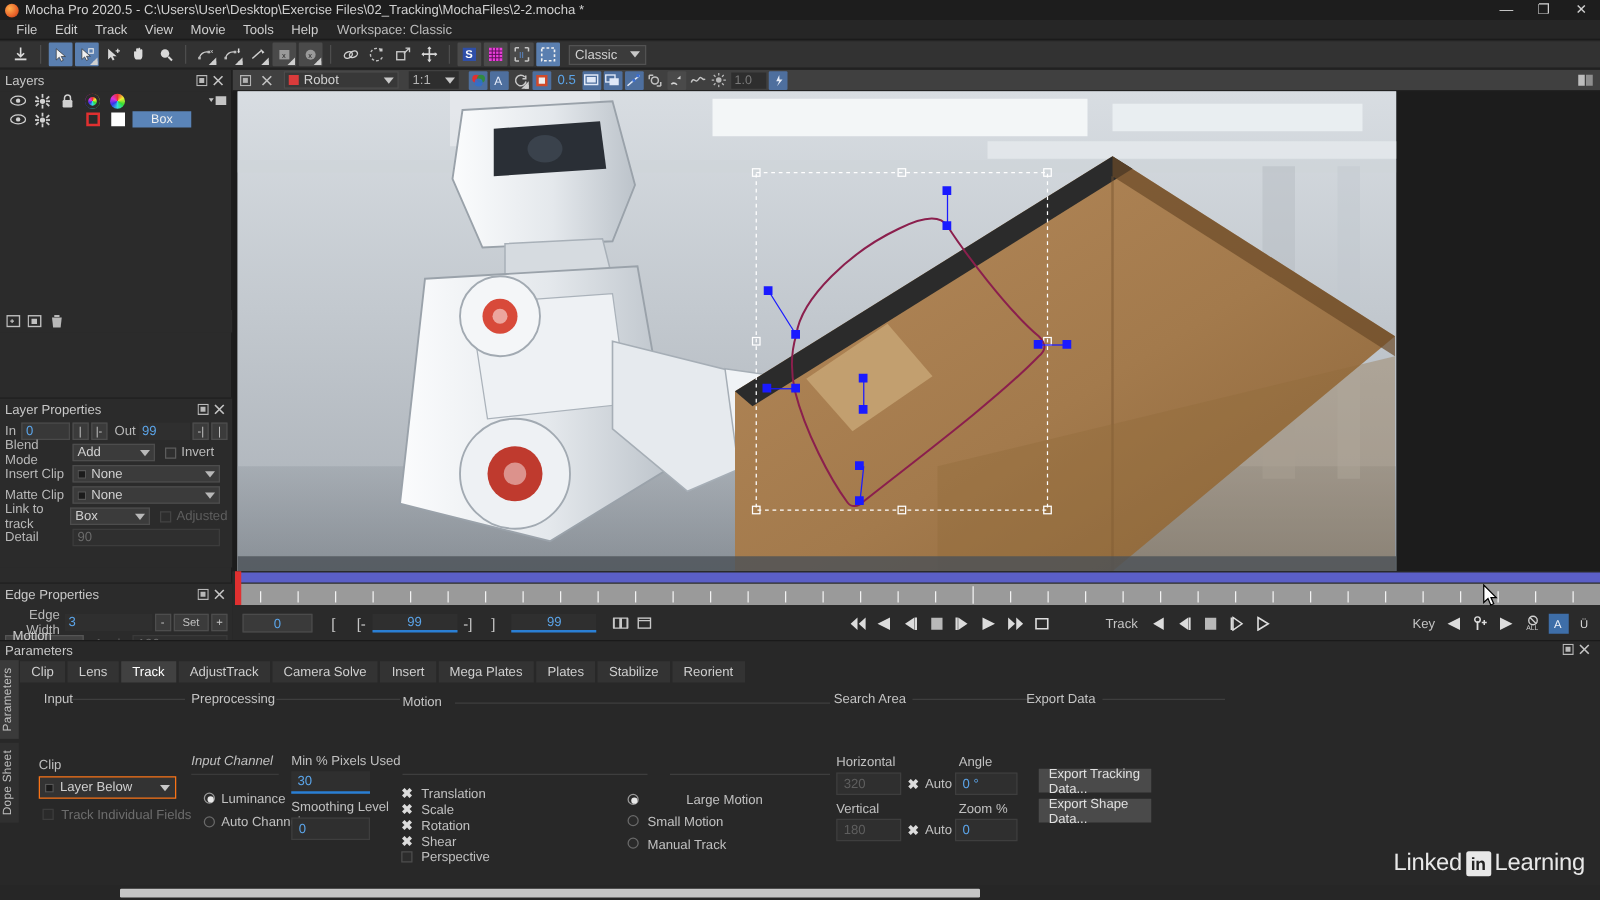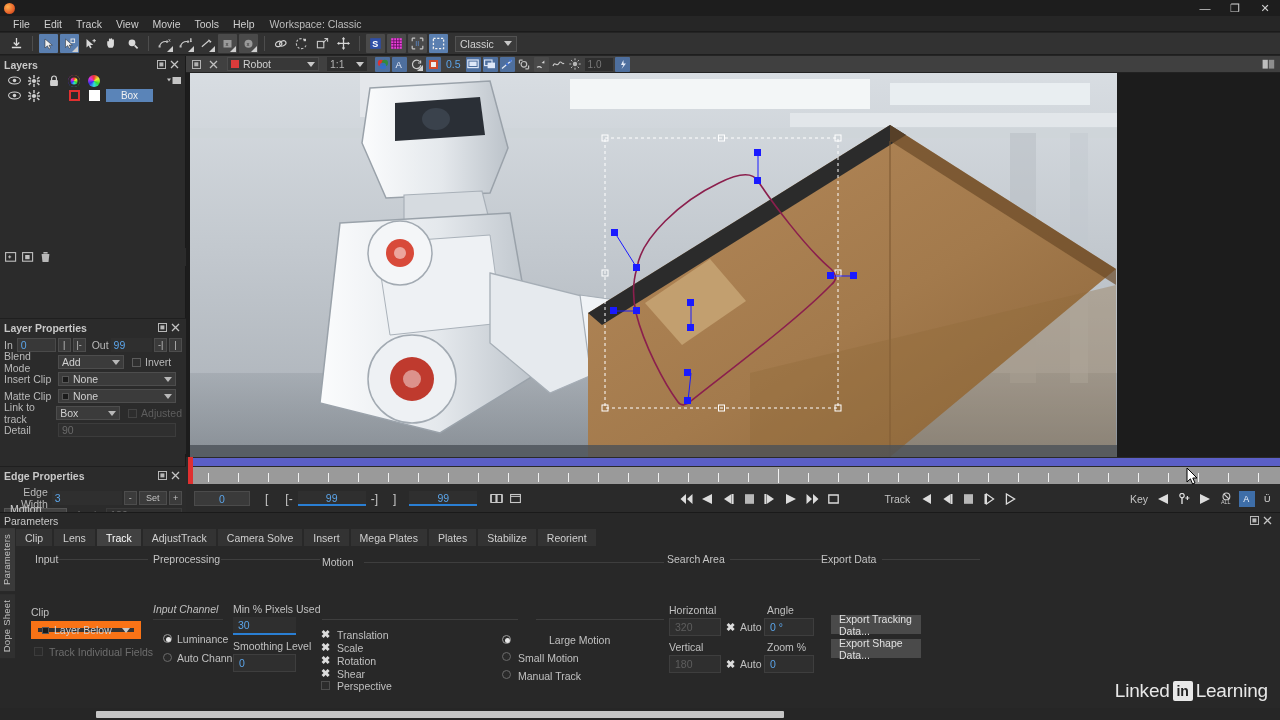--- a/index.html
+++ b/index.html
@@ -73,21 +73,21 @@
     margin-left: auto;
   }
 
   
   .leftpanel {
     position: absolute; top: 56px; left: 0; width: 186px; height: 455px;
     background: #2b2b2b; border-right: 1px solid #1a1a1a;
   }
   .panel-head {
     height: 17px; display: flex; align-items: center; padding: 0 4px;
-    font-size: 10.5px; color: #c8c8c8; background: #2b2b2b; font-weight: bold;
+    font-size: 10.5px; color: #c8c8c8; background: #2b2b2b;
   }
   .panel-head .ph-title { flex: 1; }
   .ph-btn { width: 13px; height: 13px; display:flex; align-items:center; justify-content:center; color:#c0c0c0; }
 
   .layers-hdr {
     height: 15px; display: flex; align-items: center; padding-left: 4px; gap: 0;
   }
   .lcell { width: 20px; display: flex; align-items: center; justify-content: center; height: 15px; }
   .layer-row {
     height: 15px; display: flex; align-items: center; padding-left: 4px;
@@ -285,21 +285,21 @@
   }
   .ucheck {
     position: absolute; width: 9px; height: 9px; border: 1px solid #4d4d4d; background: #2c2c2c;
   }
   .ebtn {
     position: absolute; background: #4a4a4a; height: 19px; display: flex;
     align-items: center; justify-content: center; font-size: 10.5px; color: #e0e0e0;
     padding: 0 8px;
   }
   .dd2 {
-    position: absolute; background: #333333; border: 7px solid #f97316; height: 18px;
+    position: absolute; background: #333333; border: 1px solid #f97316; height: 18px;
     display: flex; align-items: center; padding: 0 4px; gap: 5px;
     font-size: 10.5px; color: #d0d0d0;
   }
   .xmark { position: absolute; font-size: 11px; color: #dcdcdc; font-weight: bold; }
 
   
   .bottombar {
     position: absolute; top: 708px; left: 0; width: 1280px; height: 12px;
     background: #262626;
   }
@@ -322,20 +322,21 @@
 
   .cursor-arrow { position: absolute; }
 </style>
 </head>
 <body>
 
 <div id="app">
 
   <div class="titlebar">
     <div class="tb-icon"></div>
+    <div class="tb-title">Mocha Pro 2020.5 - C:\Users\User\Desktop\Exercise Files\02_Tracking\MochaFiles\2-2.mocha *</div>
     <div class="tb-btns">
       <div class="tb-btn">—</div>
       <div class="tb-btn">❐</div>
       <div class="tb-btn">✕</div>
     </div>
   </div>
 
   <div class="menubar">
     <div class="menu-item">File</div>
     <div class="menu-item">Edit</div>

